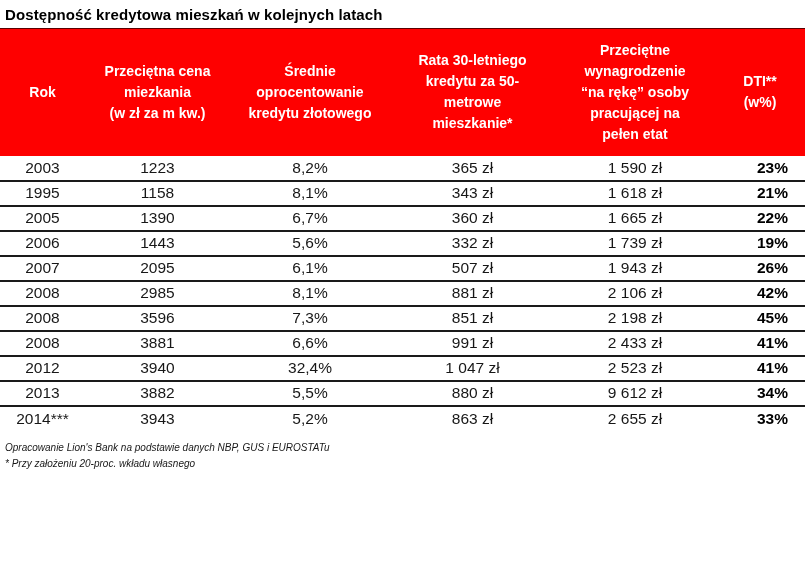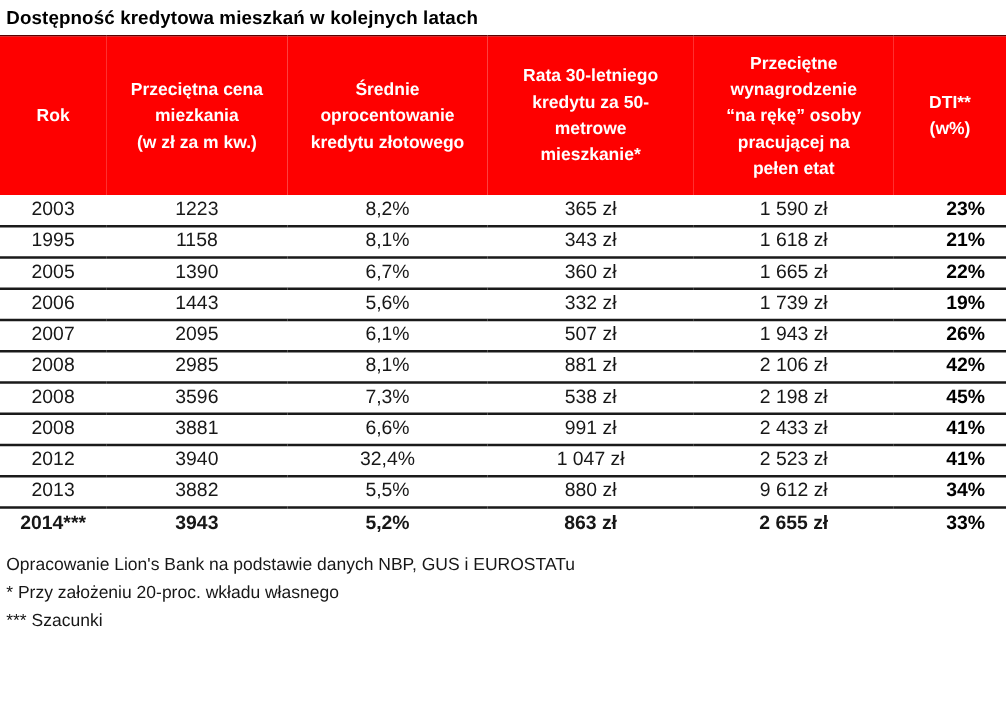--- a/index.html
+++ b/index.html
@@ -40,32 +40,33 @@
   table.credit-table td {
     font-size: 15.5px;
     color: #171717;
     text-align: center;
     vertical-align: middle;
     height: 25px;
     padding: 0;
     border-bottom: 2px solid #1a1a1a;
     white-space: nowrap;
   }
-  table.credit-table tbody tr:last-child td { border-bottom: none; font-weight: bold; }
+  table.credit-table tbody tr:last-child td { border-bottom: none; }
   table.credit-table td.c-dti {
     font-weight: 700;
     color: #000000;
     text-align: right;
     padding-right: 17px;
   }
   .footnotes {
     padding: 9px 0 0 5px;
-    font-size: 14px;
+    font-size: 10px;
     line-height: 1.62;
     color: #171717;
+    font-style: italic;
   }
 </style>
 </head>
 <body>
 
 <div class="page">
 
   <div class="title">Dostępność kredytowa mieszkań w kolejnych latach</div>
 
   <table class="credit-table">
@@ -145,21 +146,21 @@
         <td>2985</td>
         <td>8,1%</td>
         <td>881 zł</td>
         <td>2 106 zł</td>
         <td class="c-dti">42%</td>
       </tr>
       <tr>
         <td>2008</td>
         <td>3596</td>
         <td>7,3%</td>
-        <td>538 zł</td>
+        <td>851 zł</td>
         <td>2 198 zł</td>
         <td class="c-dti">45%</td>
       </tr>
       <tr>
         <td>2008</td>
         <td>3881</td>
         <td>6,6%</td>
         <td>991 zł</td>
         <td>2 433 zł</td>
         <td class="c-dti">41%</td>
@@ -187,16 +188,15 @@
         <td>863 zł</td>
         <td>2 655 zł</td>
         <td class="c-dti">33%</td>
       </tr>
     </tbody>
   </table>
 
   <div class="footnotes">
     <div>Opracowanie Lion's Bank na podstawie danych NBP, GUS i EUROSTATu</div>
     <div>* Przy założeniu 20-proc. wkładu własnego</div>
-    <div>*** Szacunki</div>
   </div>
 
 </div>
 
 </body></html>

